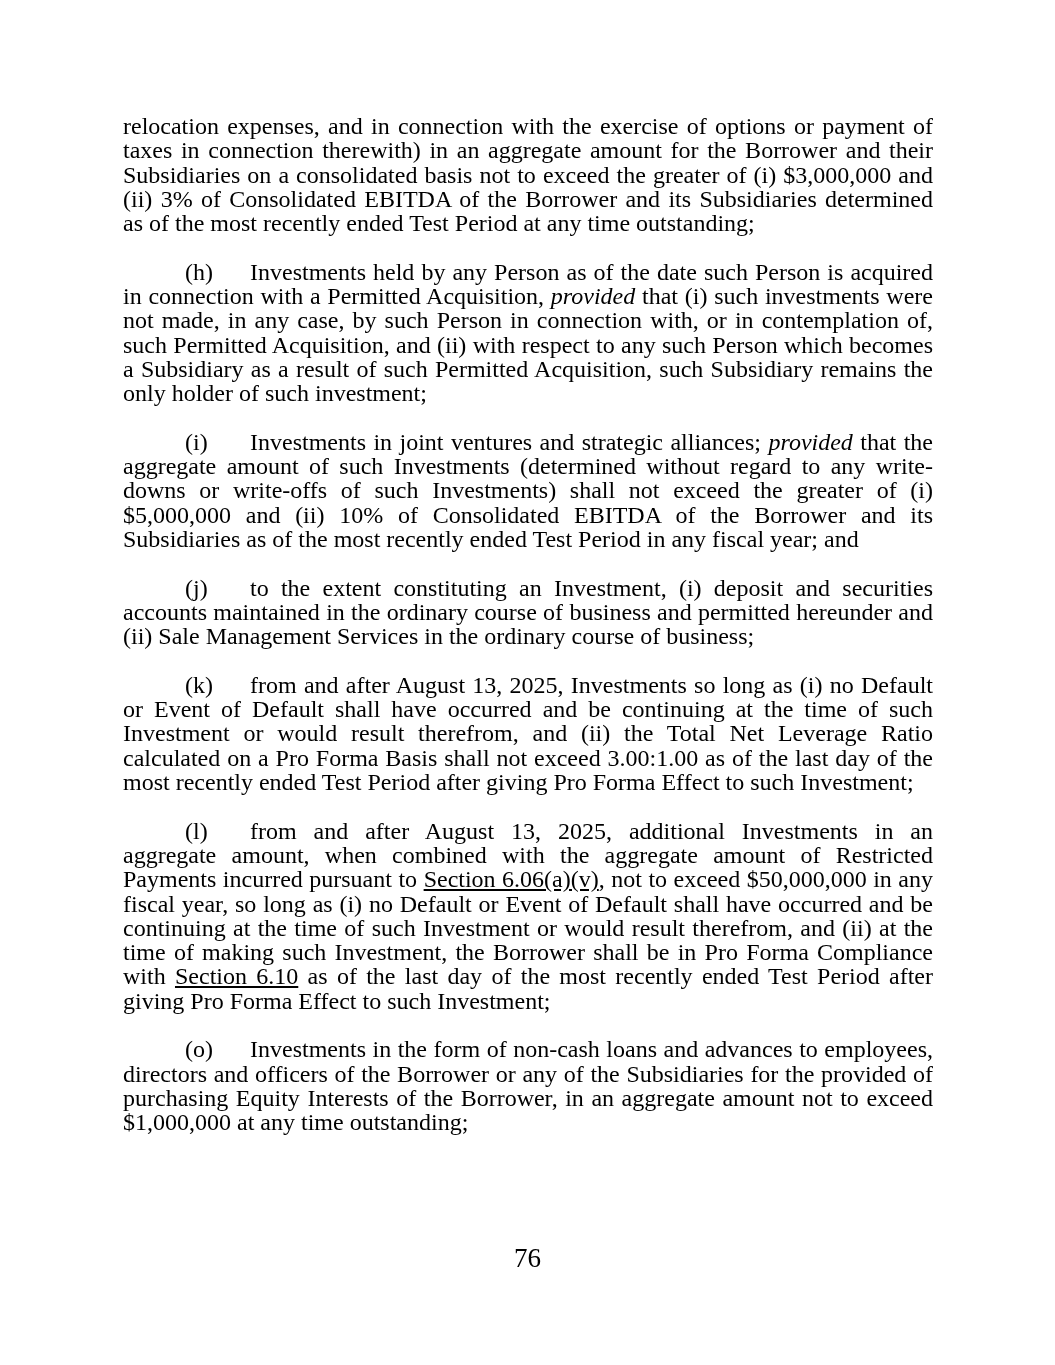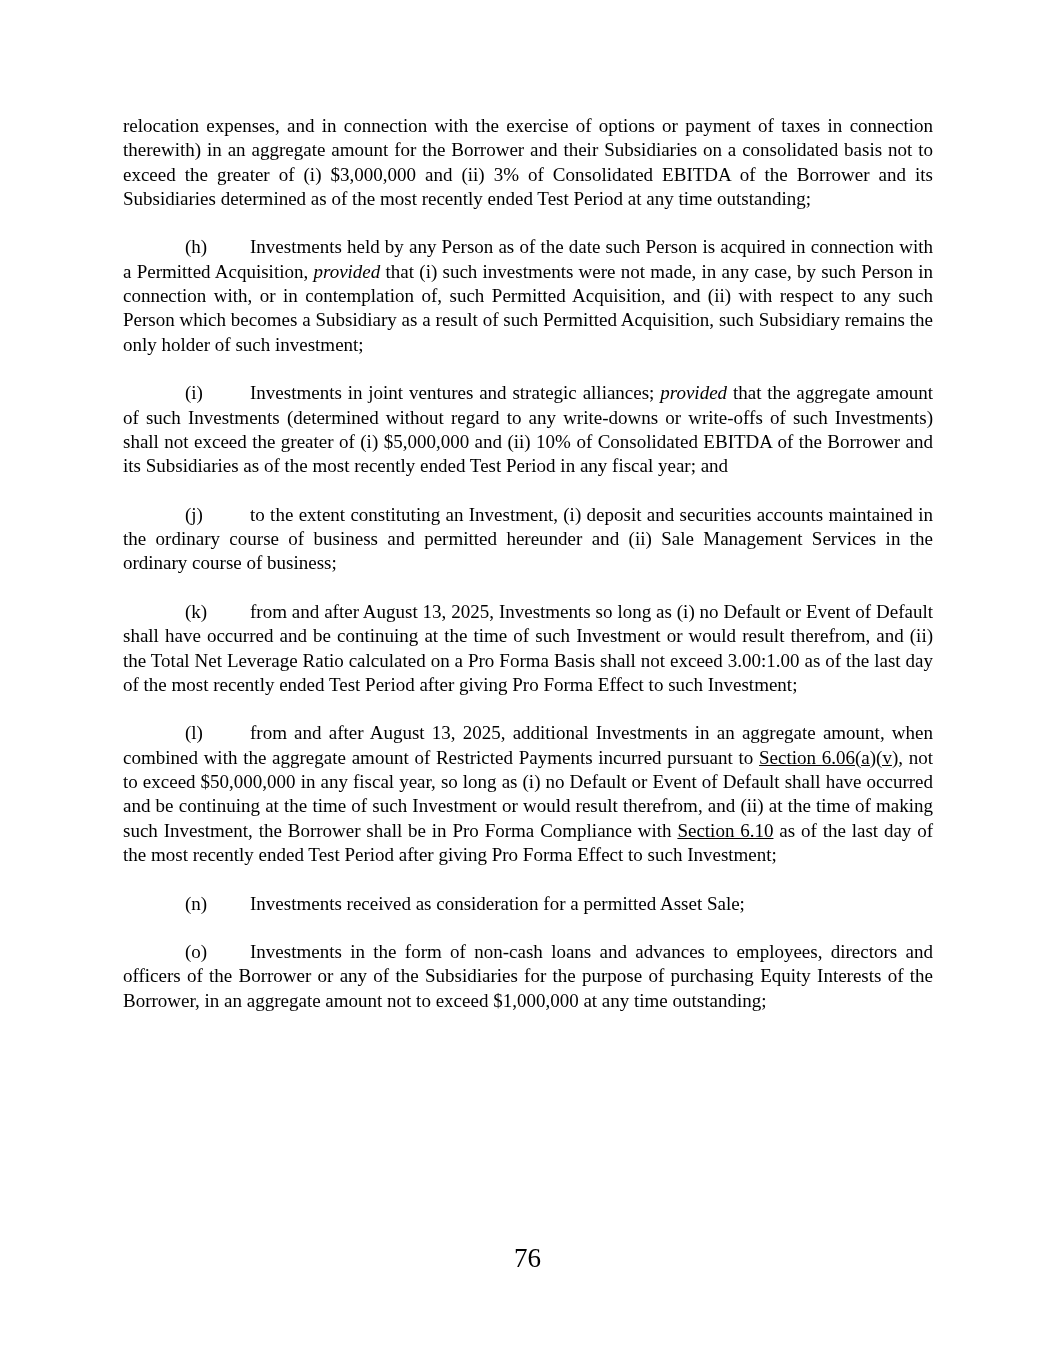--- a/index.html
+++ b/index.html
@@ -17,21 +17,21 @@
     overflow: hidden;
   }
   .content {
     position: absolute;
     left: 123px;
     top: 114px;
     width: 810px;
   }
   p.para {
     margin: 0 0 24.3px 0;
-    font-size: 19px;
+    font-size: 24px;
     line-height: 24.3px;
     text-align: justify;
   }
   p.para.indent {
     text-indent: 62px;
   }
   span.label {
     display: inline-block;
     width: 65px;
     text-indent: 0;
@@ -53,17 +53,16 @@
 <body>
 
 <div class="page">
   <div class="content">
       <p class="para"><span class="normal">relocation expenses, and in connection with the exercise of options or payment of taxes in connection therewith) in an aggregate amount for the Borrower and their Subsidiaries on a consolidated basis not to exceed the greater of (i) $3,000,000 and (ii) 3% of Consolidated EBITDA of the Borrower and its Subsidiaries determined as of the most recently ended Test Period at any time outstanding;</span></p>
       <p class="para indent"><span class="label">(h)</span><span class="normal">Investments held by any Person as of the date such Person is acquired in connection with a Permitted Acquisition, </span><span class="italic">provided</span><span class="normal"> that (i) such investments were not made, in any case, by such Person in connection with, or in contemplation of, such Permitted Acquisition, and (ii) with respect to any such Person which becomes a Subsidiary as a result of such Permitted Acquisition, such Subsidiary remains the only holder of such investment;</span></p>
       <p class="para indent"><span class="label">(i)</span><span class="normal">Investments in joint ventures and strategic alliances; </span><span class="italic">provided</span><span class="normal"> that the aggregate amount of such Investments (determined without regard to any write-downs or write-offs of such Investments) shall not exceed the greater of (i) $5,000,000 and (ii) 10% of Consolidated EBITDA of the Borrower and its Subsidiaries as of the most recently ended Test Period in any fiscal year; and</span></p>
       <p class="para indent"><span class="label">(j)</span><span class="normal">to the extent constituting an Investment, (i) deposit and securities accounts maintained in the ordinary course of business and permitted hereunder and (ii) Sale Management Services in the ordinary course of business;</span></p>
       <p class="para indent"><span class="label">(k)</span><span class="normal">from and after August 13, 2025, Investments so long as (i) no Default or Event of Default shall have occurred and be continuing at the time of such Investment or would result therefrom, and (ii) the Total Net Leverage Ratio calculated on a Pro Forma Basis shall not exceed 3.00:1.00 as of the last day of the most recently ended Test Period after giving Pro Forma Effect to such Investment;</span></p>
       <p class="para indent"><span class="label">(l)</span><span class="normal">from and after August 13, 2025, additional Investments in an aggregate amount, when combined with the aggregate amount of Restricted Payments incurred pursuant to </span><span class="underline">Section 6.06(a)(v)</span><span class="normal">, not to exceed $50,000,000 in any fiscal year, so long as (i) no Default or Event of Default shall have occurred and be continuing at the time of such Investment or would result therefrom, and (ii) at the time of making such Investment, the Borrower shall be in Pro Forma Compliance with </span><span class="underline">Section 6.10</span><span class="normal"> as of the last day of the most recently ended Test Period after giving Pro Forma Effect to such Investment;</span></p>
-      <p class="para indent"><span class="label">(n)</span><span class="normal">Investments received as consideration for a permitted Asset Sale;</span></p>
-      <p class="para indent"><span class="label">(o)</span><span class="normal">Investments in the form of non-cash loans and advances to employees, directors and officers of the Borrower or any of the Subsidiaries for the purpose of purchasing Equity Interests of the Borrower, in an aggregate amount not to exceed $1,000,000 at any time outstanding;</span></p>
+      <p class="para indent"><span class="label">(o)</span><span class="normal">Investments in the form of non-cash loans and advances to employees, directors and officers of the Borrower or any of the Subsidiaries for the provided of purchasing Equity Interests of the Borrower, in an aggregate amount not to exceed $1,000,000 at any time outstanding;</span></p>
     </div>
   <div class="page-number">76</div>
 </div>
 
 </body></html>

